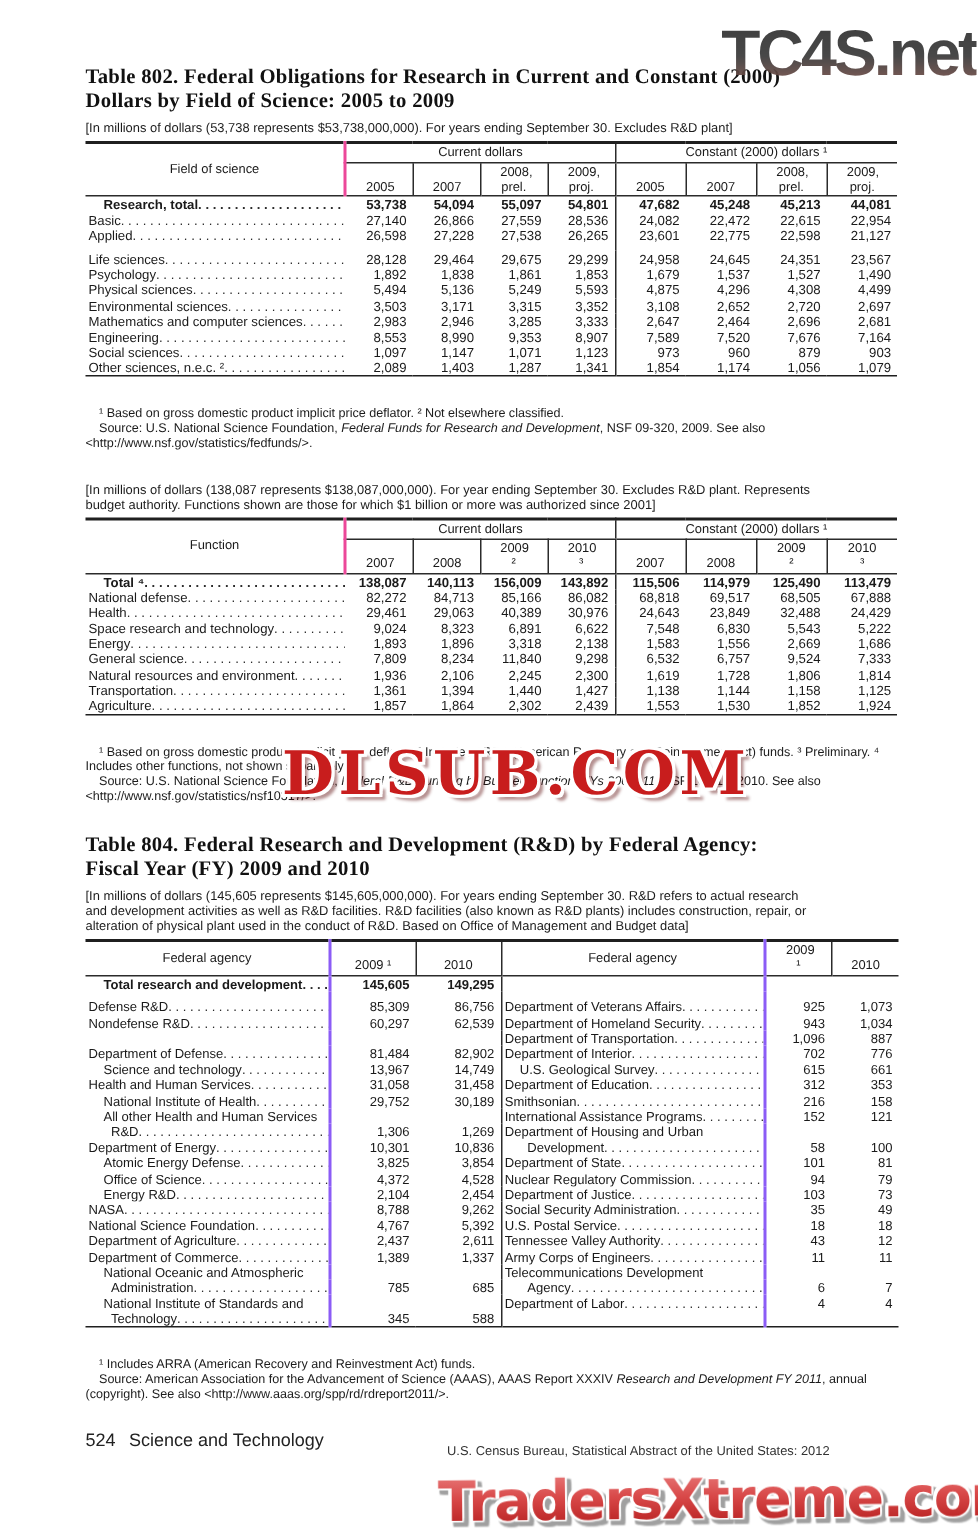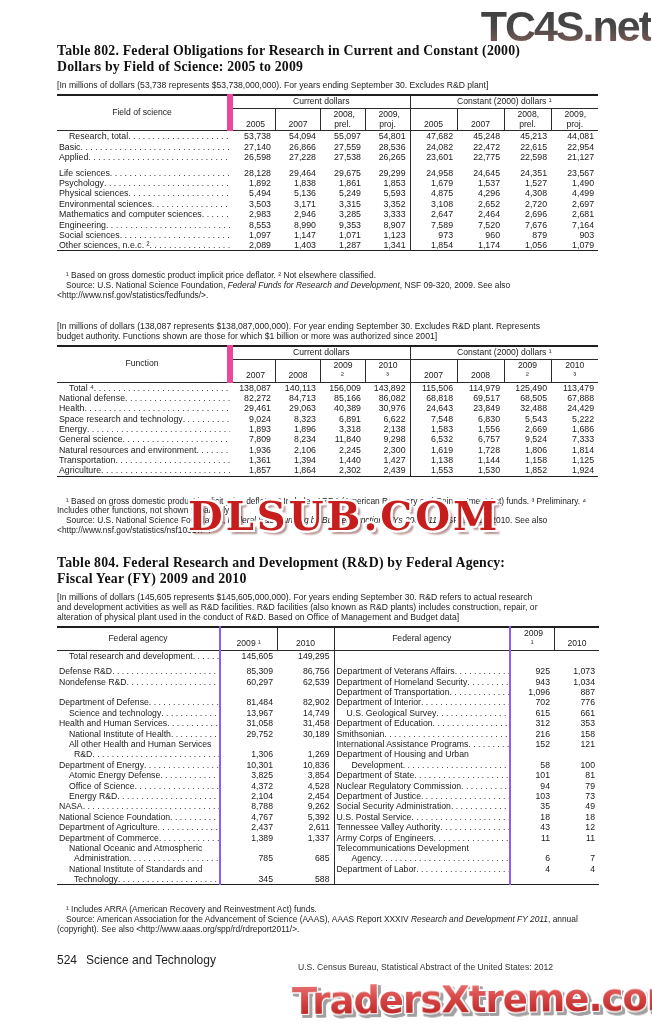--- a/index.html
+++ b/index.html
@@ -16,28 +16,28 @@
   #sec804{margin-top:19px;}
 
   
   table.wtable{width:541px;border-collapse:collapse;table-layout:fixed;
        border-top:2px solid #1f1f1f;border-bottom:1.6px solid #1f1f1f;font-size:8.8px;}
   th{font-weight:normal;font-size:8.6px;text-align:center;vertical-align:bottom;
      padding:1px 13px;white-space:pre-line;line-height:9.8px;margin-top:48px;}
   .gh{border-bottom:1px solid #2b2b2b;}
   .yr th{border-bottom:1px solid #2b2b2b;}
   th.y{border-left:1px solid #2b2b2b;}
-  th.stubh{border-right:6px solid #ec4899;border-bottom:1px solid #2b2b2b;vertical-align:middle;}
+  th.stubh{border-right:2px solid #ec4899;border-bottom:1px solid #2b2b2b;vertical-align:middle;}
   td{padding:0;vertical-align:bottom;}
   tbody tr{height:10.4px;}
   tbody tr.gaprow{height:5px;}
   td.num{text-align:right;padding-right:4px;line-height:10.2px;}
   td.grp, th.grp{border-left:1.2px solid #2b2b2b;}
   td.stub{overflow:hidden;}
-  .b{font-weight:normal;}
+  .b{font-weight:bold;}
   .lead{display:flex;overflow:hidden;}
   .lt{white-space:nowrap;line-height:10.2px;}
   .dots{flex:1;overflow:hidden;white-space:nowrap;color:#2a2a2a;line-height:10.2px;}
   .dots::after{content:" . . . . . . . . . . . . . . . . . . . . . . . . . . . . . . . . . . . . . . . . . . . . . .";}
   .ind0{padding-left:2px;} .ind1{padding-left:12px;} .ind2{padding-left:17px;}
 
   
   #t804{font-size:8.7px;}
   #t804 th{border-bottom:1px solid #2b2b2b;}
   th.stubh4{vertical-align:middle;}
@@ -49,21 +49,21 @@
   .fns{margin-top:20px;width:541px;}
   .fn{margin:0;font-size:8.4px;line-height:9.8px;text-indent:9px;color:#1c1c1c;}
   .fn .it{font-style:italic;}
 
   
   .footer-left{position:absolute;left:57px;top:953px;font-size:12px;color:#222;}
   .footer-left .pgnum{margin-right:9px;}
   .footer-right{position:absolute;left:298px;top:962px;font-size:8.6px;color:#333;}
 
   
-  .wm-top{position:absolute;top:2px;right:1px;z-index:5;
+  .wm-top{position:absolute;top:12px;right:1px;z-index:5;
     font-family:"Liberation Sans",sans-serif;font-weight:bold;font-size:43px;letter-spacing:-2px;
     background:linear-gradient(180deg,#2e2e2e 0%,#3b3b3b 52%,#8a574e 100%);
     -webkit-background-clip:text;background-clip:text;color:transparent;opacity:.93;}
   .wm-mid{position:absolute;top:492px;left:188px;z-index:5;
     font-family:"DejaVu Serif",serif;font-weight:bold;font-size:40px;letter-spacing:3px;
     color:#c81d1d;
     text-shadow:-2px -2px 0 #fff,2px -2px 0 #fff,-2px 2px 0 #fff,2px 2px 0 #fff,
                 -2px 0 0 #fff,2px 0 0 #fff,0 -2px 0 #fff,0 2px 0 #fff,
                 4px 4px 2px rgba(90,10,10,.45);}
   .wm-bottom{position:absolute;top:978px;left:292px;z-index:5;

